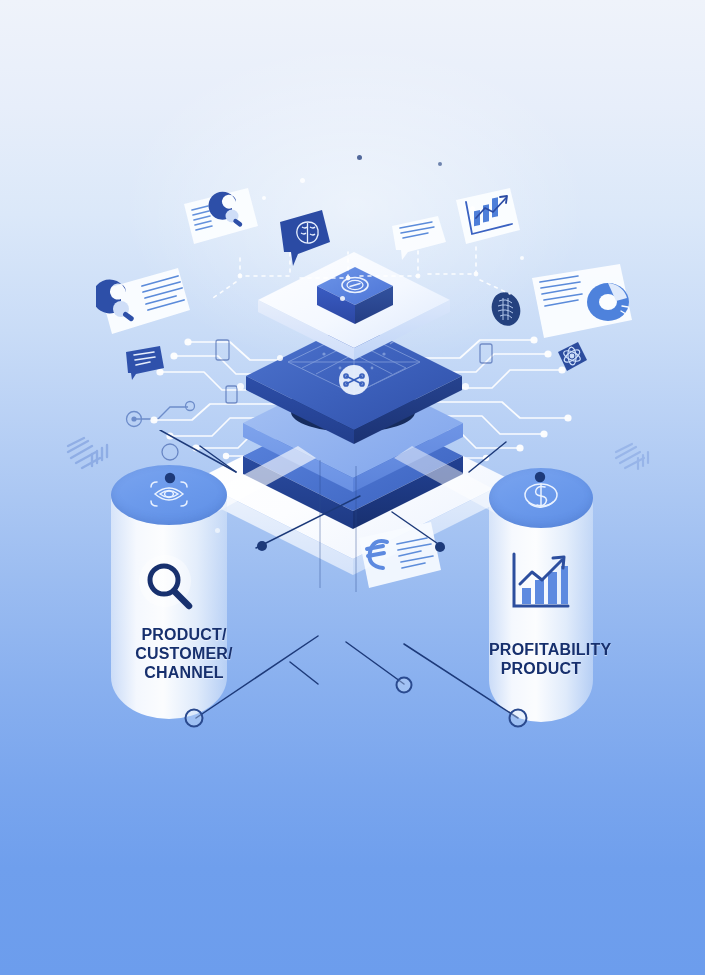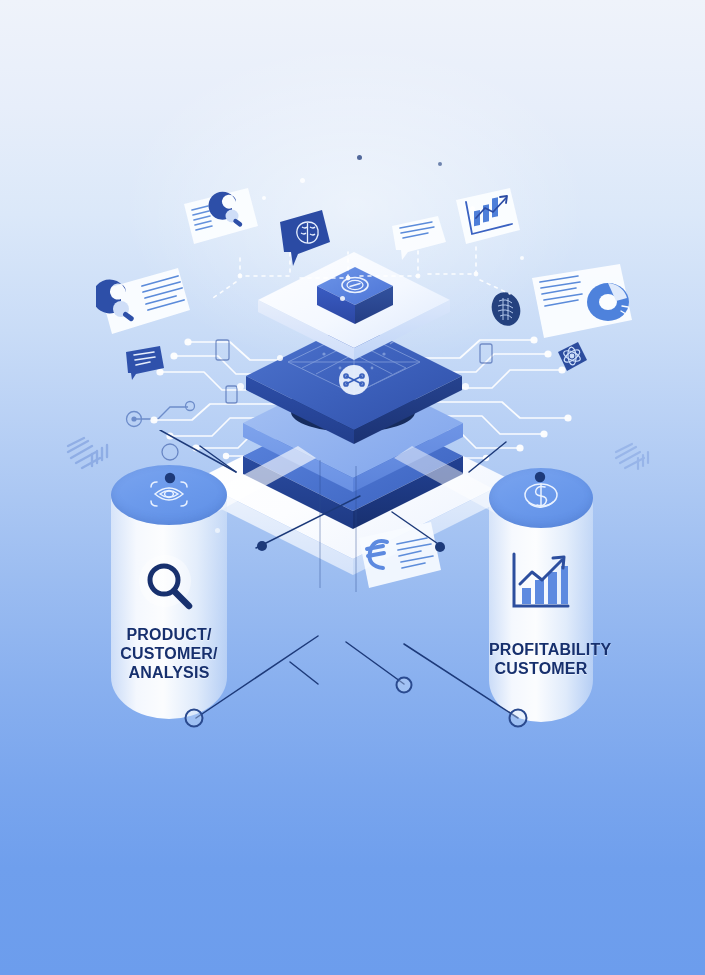--- a/index.html
+++ b/index.html
@@ -466,24 +466,24 @@
           <path d="M42 28 q0 5 -6 5"></path>
       </g>
     </svg>
 
     <svg class="cyl-icon" style="top:90px;" width="64" height="64" viewBox="0 0 64 64">
       <circle cx="28" cy="26" r="26" fill="#ffffff" opacity=".40"></circle>
       <circle cx="27" cy="25" r="14" fill="none" stroke="#17306e" stroke-width="5"></circle>
       <line x1="37" y1="36" x2="52" y2="51" stroke="#17306e" stroke-width="6.5" stroke-linecap="round"></line>
     </svg>
 
-    <div class="cyl-label nosel" style="top:160px;">
+    <div class="cyl-label nosel" style="top:160px;margin-left:15px;">
       <div>PRODUCT/</div>
       <div>CUSTOMER/</div>
-      <div>ANALYSIS</div>
+      <div>CHANNEL</div>
     </div>
   </div>
 
   <div class="cyl" style="left:489px;top:468px;width:104px;height:248px;">
     <div class="cyl-body"></div>
     <div class="cyl-top"></div>
 
     <svg class="cyl-badge" width="46" height="40" viewBox="0 0 46 40">
       <g fill="none" stroke="#eaf2ff" stroke-width="1.5" stroke-linecap="round" stroke-linejoin="round">
         <ellipse cx="23" cy="19" rx="16" ry="11"></ellipse>
@@ -498,21 +498,21 @@
       <rect x="16" y="38" width="9" height="16" fill="#5d8ae0"></rect>
       <rect x="29" y="30" width="9" height="24" fill="#5d8ae0"></rect>
       <rect x="42" y="22" width="9" height="32" fill="#5d8ae0"></rect>
       <rect x="55" y="16" width="7" height="38" fill="#5d8ae0"></rect>
       <path d="M14 34 L26 22 L36 30 L56 10" fill="none" stroke="#2c4e9e" stroke-width="3" stroke-linecap="round" stroke-linejoin="round"></path>
       <path d="M47 8 L58 7 L57 18" fill="none" stroke="#2c4e9e" stroke-width="3" stroke-linecap="round" stroke-linejoin="round"></path>
     </svg>
 
     <div class="cyl-label nosel" style="top:172px;">
       <div>PROFITABILITY</div>
-      <div>CUSTOMER</div>
+      <div>PRODUCT</div>
     </div>
   </div>
 
   <svg class="abs" style="left:355px;top:518px;" width="92" height="80" viewBox="0 0 92 80">
     <path d="M4 20 L76 4 L86 52 L14 70 Z" fill="#f7fbff" opacity=".92"></path>
     <g transform="translate(10,18)" fill="none" stroke="#5d8ae0" stroke-width="4" stroke-linecap="round">
       <path d="M22 6 q-14 -4 -17 10 q-3 14 13 16"></path>
       <line x1="2" y1="13" x2="18" y2="10"></line>
       <line x1="3" y1="20" x2="19" y2="17"></line>
     </g>

